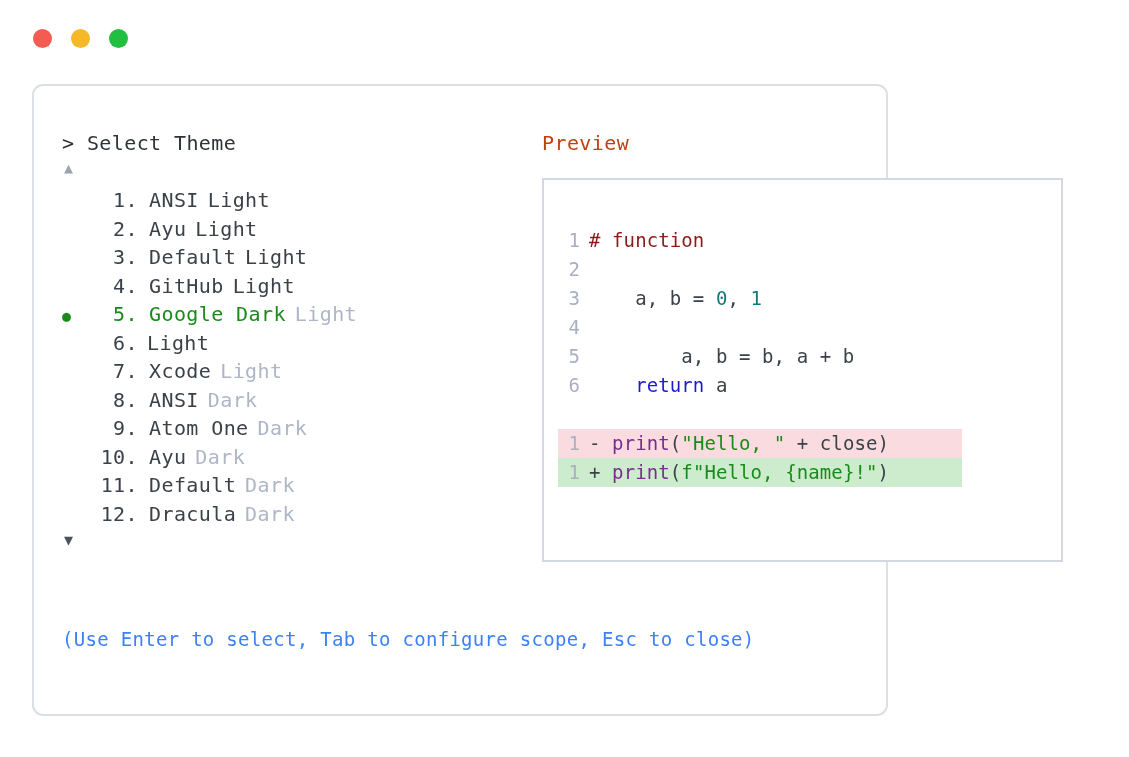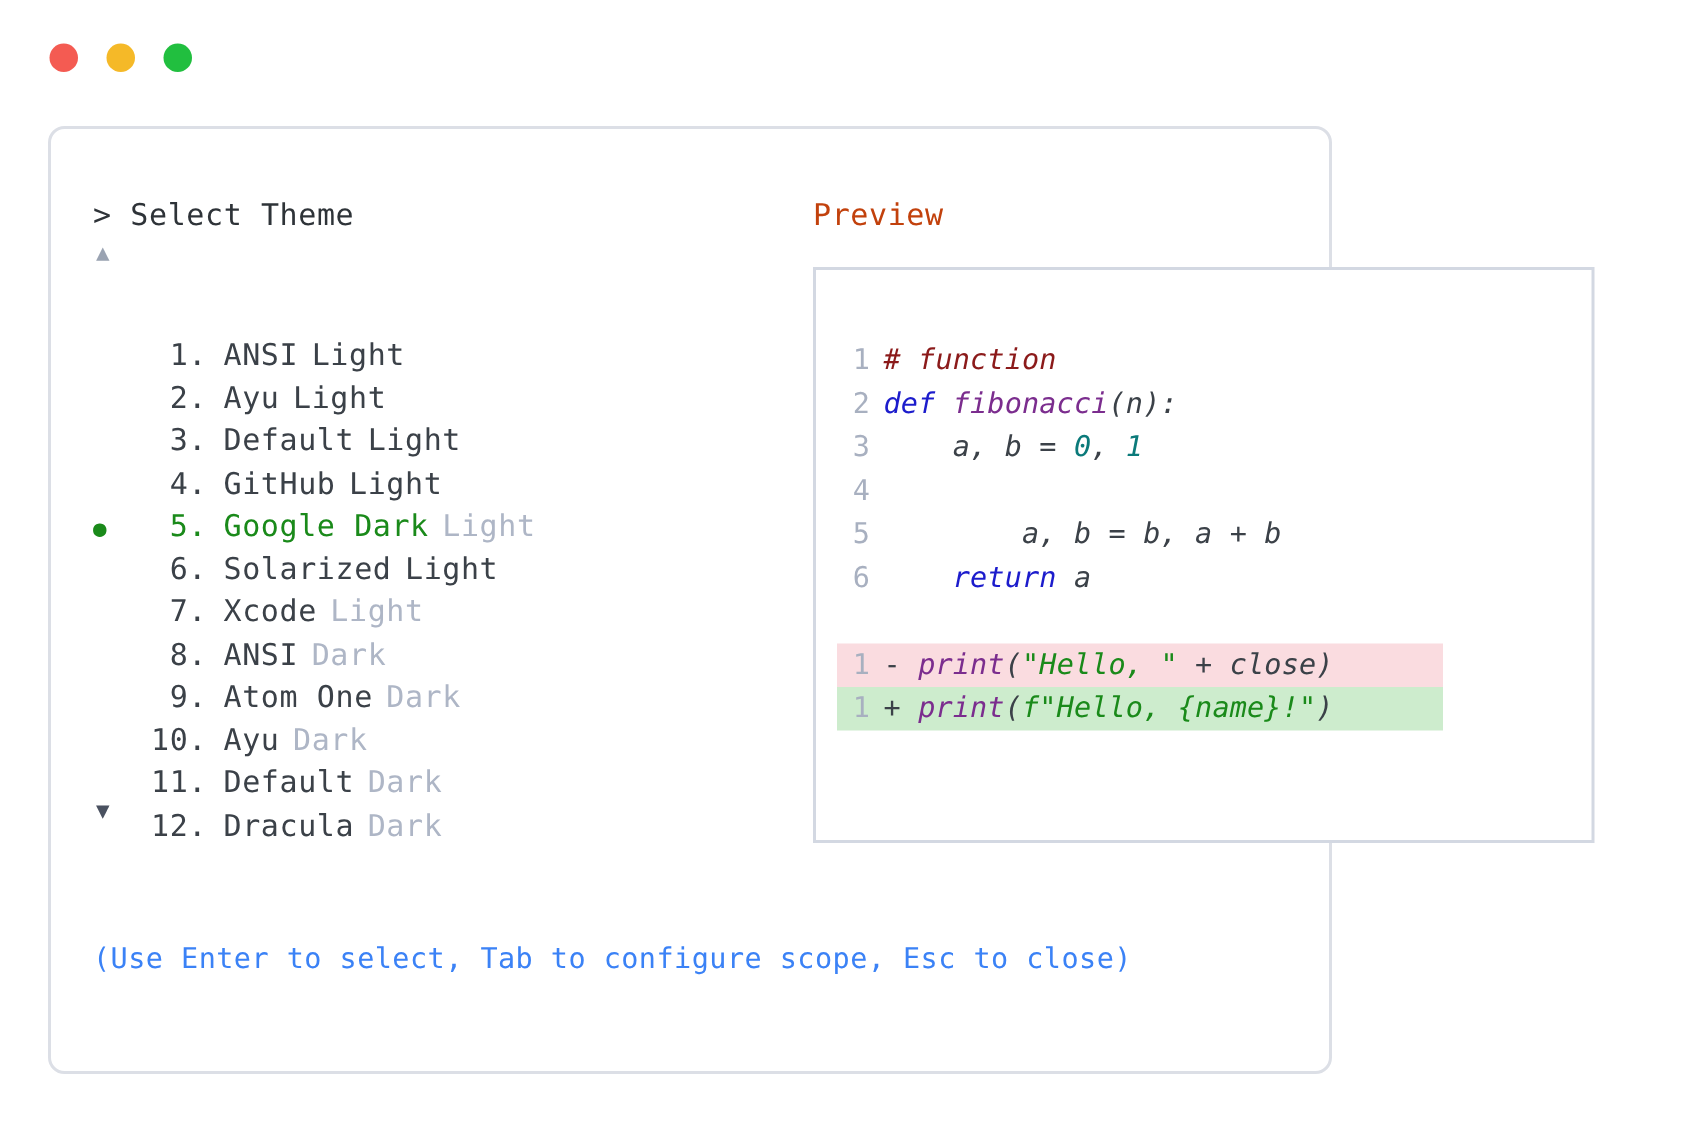--- a/index.html
+++ b/index.html
@@ -106,21 +106,20 @@
     width: 46px;
     flex: 0 0 46px;
     text-align: right;
     color: #3b4148;
   }
   .theme-row.selected .num-cell { color: #1a8a1a; }
 
   .name-cell {
     padding-left: 11px;
     color: #3b4148;
-    margin-top: 36px;
   }
   .theme-row.selected .name-cell { color: #1a8a1a; }
 
   .variant-cell {
     padding-left: 9px;
     color: #3b4148;
   }
   .variant-cell.muted { color: #aeb6c6; }
 
   .hint {
@@ -173,21 +172,21 @@
   }
 
   .gutter {
     width: 22px;
     flex: 0 0 22px;
     text-align: right;
     color: #a8b0c0;
     padding-right: 9px;
   }
 
-  .code-text { color: #3b4148; font-style: italic; }
+  .code-text { color: #3b4148; }
 
   .blank-line { height: 29px; }
 
   .diff-block { margin-top: 0; }
 
   .code-line.diff-del { background: #fadce0; width: 404px; }
   .code-line.diff-add { background: #cdeccd; width: 404px; }
 
   .diff-mark { color: #3b4148; padding-right: 0; }
 
@@ -213,40 +212,40 @@
 
     <div class="left-col">
       <div class="prompt-line">&gt; Select Theme</div>
       <div class="scroll-arrow up">▲</div>
       <div class="theme-list">
           <div class="theme-row"><span class="bullet-cell"></span><span class="num-cell">1.</span><span class="name-cell">ANSI</span><span class="variant-cell">Light</span></div>
           <div class="theme-row"><span class="bullet-cell"></span><span class="num-cell">2.</span><span class="name-cell">Ayu</span><span class="variant-cell">Light</span></div>
           <div class="theme-row"><span class="bullet-cell"></span><span class="num-cell">3.</span><span class="name-cell">Default</span><span class="variant-cell">Light</span></div>
           <div class="theme-row"><span class="bullet-cell"></span><span class="num-cell">4.</span><span class="name-cell">GitHub</span><span class="variant-cell">Light</span></div>
           <div class="theme-row selected"><span class="bullet-cell">●</span><span class="num-cell">5.</span><span class="name-cell">Google Dark</span><span class="variant-cell muted">Light</span></div>
-          <div class="theme-row"><span class="bullet-cell"></span><span class="num-cell">6.</span><span class="name-cell">Solarized</span><span class="variant-cell">Light</span></div>
+          <div class="theme-row"><span class="bullet-cell"></span><span class="num-cell">6.</span><span class="variant-cell">Light</span></div>
           <div class="theme-row"><span class="bullet-cell"></span><span class="num-cell">7.</span><span class="name-cell">Xcode</span><span class="variant-cell muted">Light</span></div>
           <div class="theme-row"><span class="bullet-cell"></span><span class="num-cell">8.</span><span class="name-cell">ANSI</span><span class="variant-cell muted">Dark</span></div>
           <div class="theme-row"><span class="bullet-cell"></span><span class="num-cell">9.</span><span class="name-cell">Atom One</span><span class="variant-cell muted">Dark</span></div>
           <div class="theme-row"><span class="bullet-cell"></span><span class="num-cell">10.</span><span class="name-cell">Ayu</span><span class="variant-cell muted">Dark</span></div>
           <div class="theme-row"><span class="bullet-cell"></span><span class="num-cell">11.</span><span class="name-cell">Default</span><span class="variant-cell muted">Dark</span></div>
           <div class="theme-row"><span class="bullet-cell"></span><span class="num-cell">12.</span><span class="name-cell">Dracula</span><span class="variant-cell muted">Dark</span></div>
         </div>
       <div class="scroll-arrow down">▼</div>
     </div>
 
     <div class="hint">(Use Enter to select, Tab to configure scope, Esc to close)</div>
 
     <div class="right-col">
       <div class="preview-label">Preview</div>
       <div class="preview-box">
         <div class="code-area">
           <div id="code-block">
               <div class="code-line"><span class="gutter">1</span><span class="code-text"><span class="tok-comment"># function</span></span></div>
-              <div class="code-line"><span class="gutter">2</span><span class="code-text"><span class="tok-keyword">def</span><span class="tok-plain"> </span><span class="tok-func">fibonacci</span><span class="tok-plain">(n):</span></span></div>
+              <div class="code-line"><span class="gutter">2</span></div>
               <div class="code-line"><span class="gutter">3</span><span class="code-text"><span class="tok-plain">    a, b = </span><span class="tok-number">0</span><span class="tok-plain">, </span><span class="tok-number">1</span></span></div>
               <div class="code-line"><span class="gutter">4</span></div>
               <div class="code-line"><span class="gutter">5</span><span class="code-text"><span class="tok-plain">        a, b = b, a + b</span></span></div>
               <div class="code-line"><span class="gutter">6</span><span class="code-text"><span class="tok-plain">    </span><span class="tok-keyword">return</span><span class="tok-plain"> a</span></span></div>
             </div>
           <div class="blank-line"></div>
           <div class="diff-block" id="diff-block">
               <div class="code-line diff-del"><span class="gutter">1</span><span class="diff-mark">-</span><span class="tok-plain"> </span><span class="code-text"><span class="tok-func">print</span><span class="tok-plain">(</span><span class="tok-string">"Hello, "</span><span class="tok-plain"> + close)</span></span></div>
               <div class="code-line diff-add"><span class="gutter">1</span><span class="diff-mark">+</span><span class="tok-plain"> </span><span class="code-text"><span class="tok-func">print</span><span class="tok-plain">(</span><span class="tok-string">f"Hello, {name}!"</span><span class="tok-plain">)</span></span></div>
             </div>

